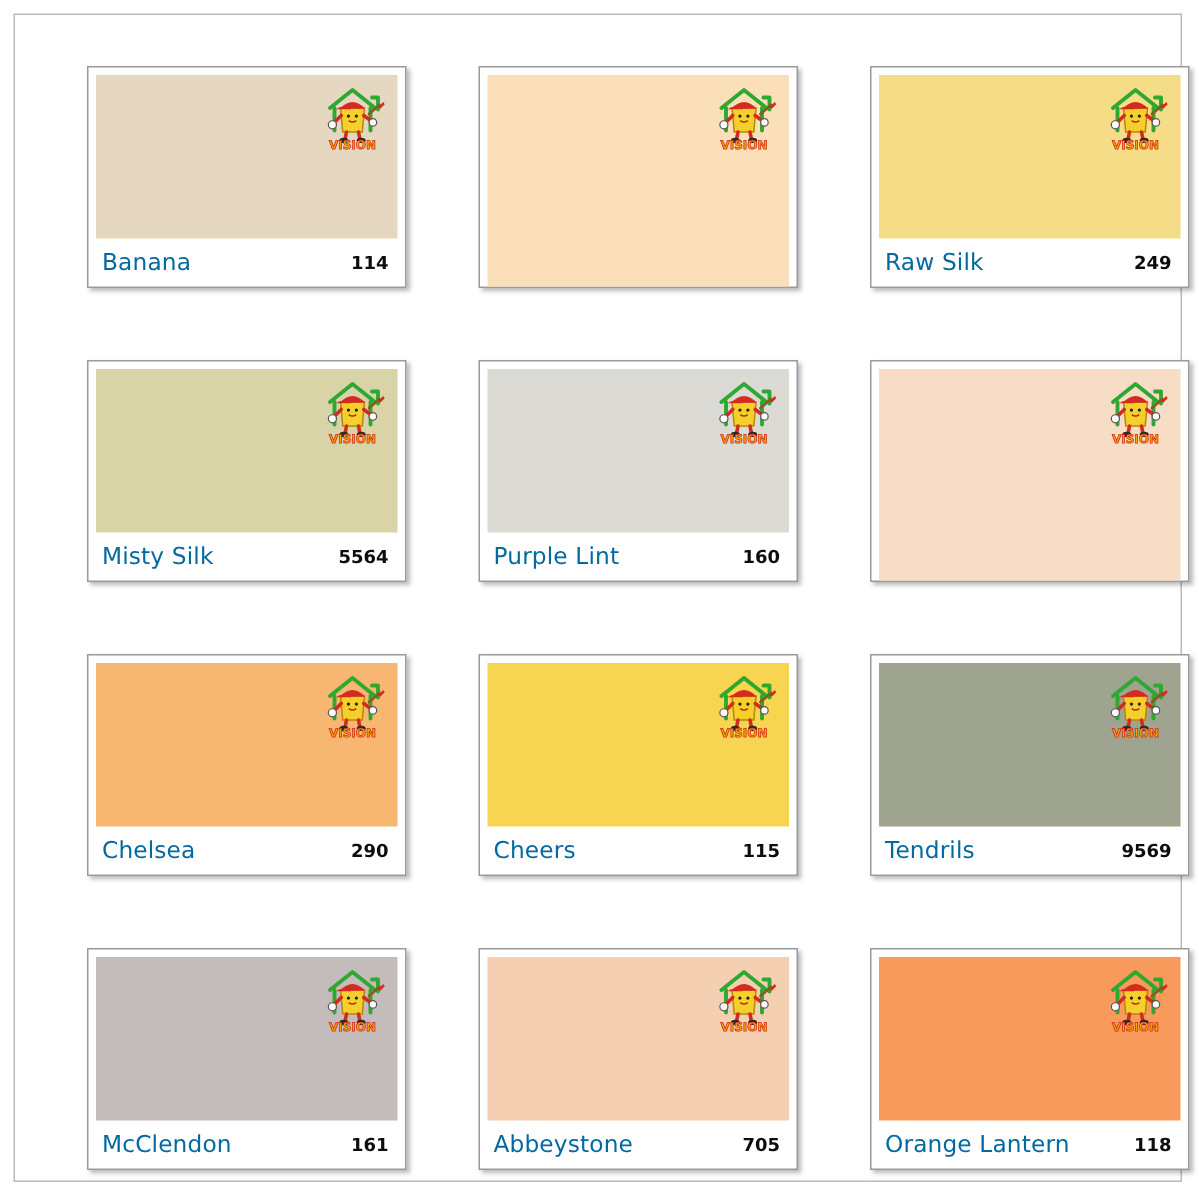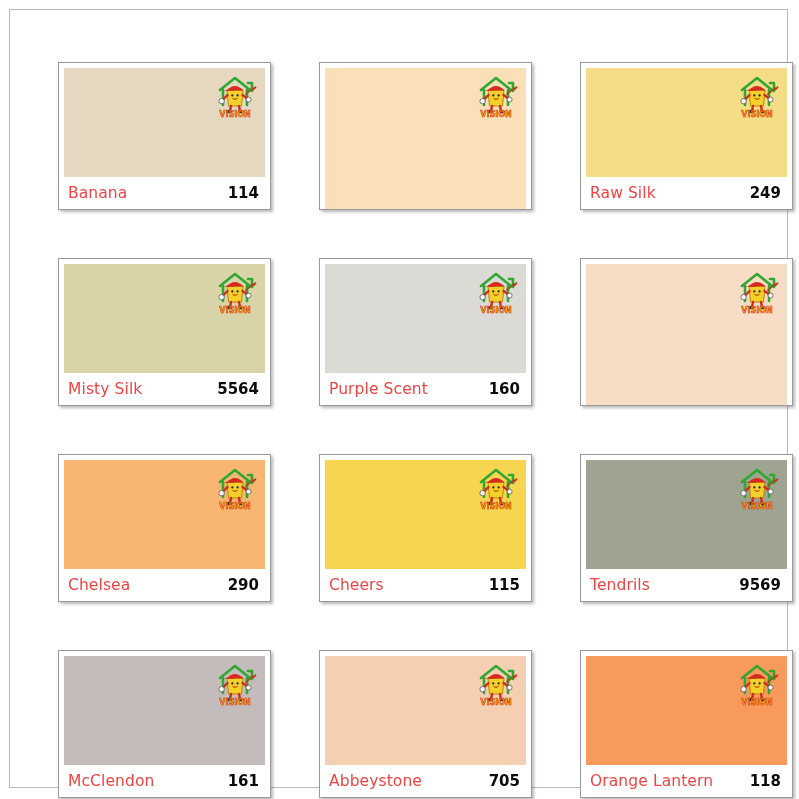--- a/index.html
+++ b/index.html
@@ -21,21 +21,21 @@
     width: 779px;
     height: 779px;
     border: 1px solid #b9b9b9;
     background: #ffffff;
     box-sizing: border-box;
   }
 
   #swatch-grid {
     position: absolute;
     left: 48px;
-    top: 52px;
+    top: 34px;
     width: 700px;
     height: 680px;
     display: grid;
     grid-template-columns: repeat(3, 213px);
     grid-template-rows: repeat(4, 148px);
     column-gap: 20px;
     row-gap: 22px;
     gap: 48px;
   }
 
@@ -62,27 +62,27 @@
     height: 32px;
     display: flex;
     align-items: center;
     justify-content: space-between;
     padding: 0 6px 0 4px;
     box-sizing: border-box;
   }
 
   .swatch-name {
     font-size: 15.5px;
-    color: #ef4444;
+    color: #0369a1;
     letter-spacing: 0.1px;
     white-space: nowrap;
   }
 
   .swatch-code {
-    font-size: 15px;
+    font-size: 12px;
     font-weight: bold;
     color: #0d0d0d;
     white-space: nowrap;
   }
 
   
   .brand-logo {
     position: absolute;
     top: 6px;
     right: 7px;
@@ -315,21 +315,21 @@
       <path d="M27 32 L28 37" stroke="#d42b1e" stroke-width="2.4" stroke-linecap="round"></path>
       <ellipse cx="17.2" cy="37.6" rx="3" ry="1.7" fill="#2a2a2a"></ellipse>
       <ellipse cx="28.8" cy="37.6" rx="3" ry="1.7" fill="#2a2a2a"></ellipse>
     </g>
 
     <text x="23" y="43" text-anchor="middle" font-family="DejaVu Sans, Liberation Sans, sans-serif" font-size="8" font-weight="bold" fill="#f0a800" stroke="#d42b1e" stroke-width="0.5">VISION</text>
   </svg>
           </div>
         </div>
         <div class="swatch-label">
-          <span class="swatch-name">Purple Scent</span>
+          <span class="swatch-name">Purple Lint</span>
           <span class="swatch-code">160</span>
         </div>
       </div>
       <div class="swatch-card">
         <div class="swatch-color" style="background: rgb(247, 220, 198);">
           <div class="brand-logo">
   <svg viewBox="0 0 46 44" xmlns="http://www.w3.org/2000/svg">
 
     <g fill="none" stroke="#2fa832" stroke-width="2.6" stroke-linejoin="round" stroke-linecap="round">
       <path d="M8 16 L23 4 L38 16"></path>

